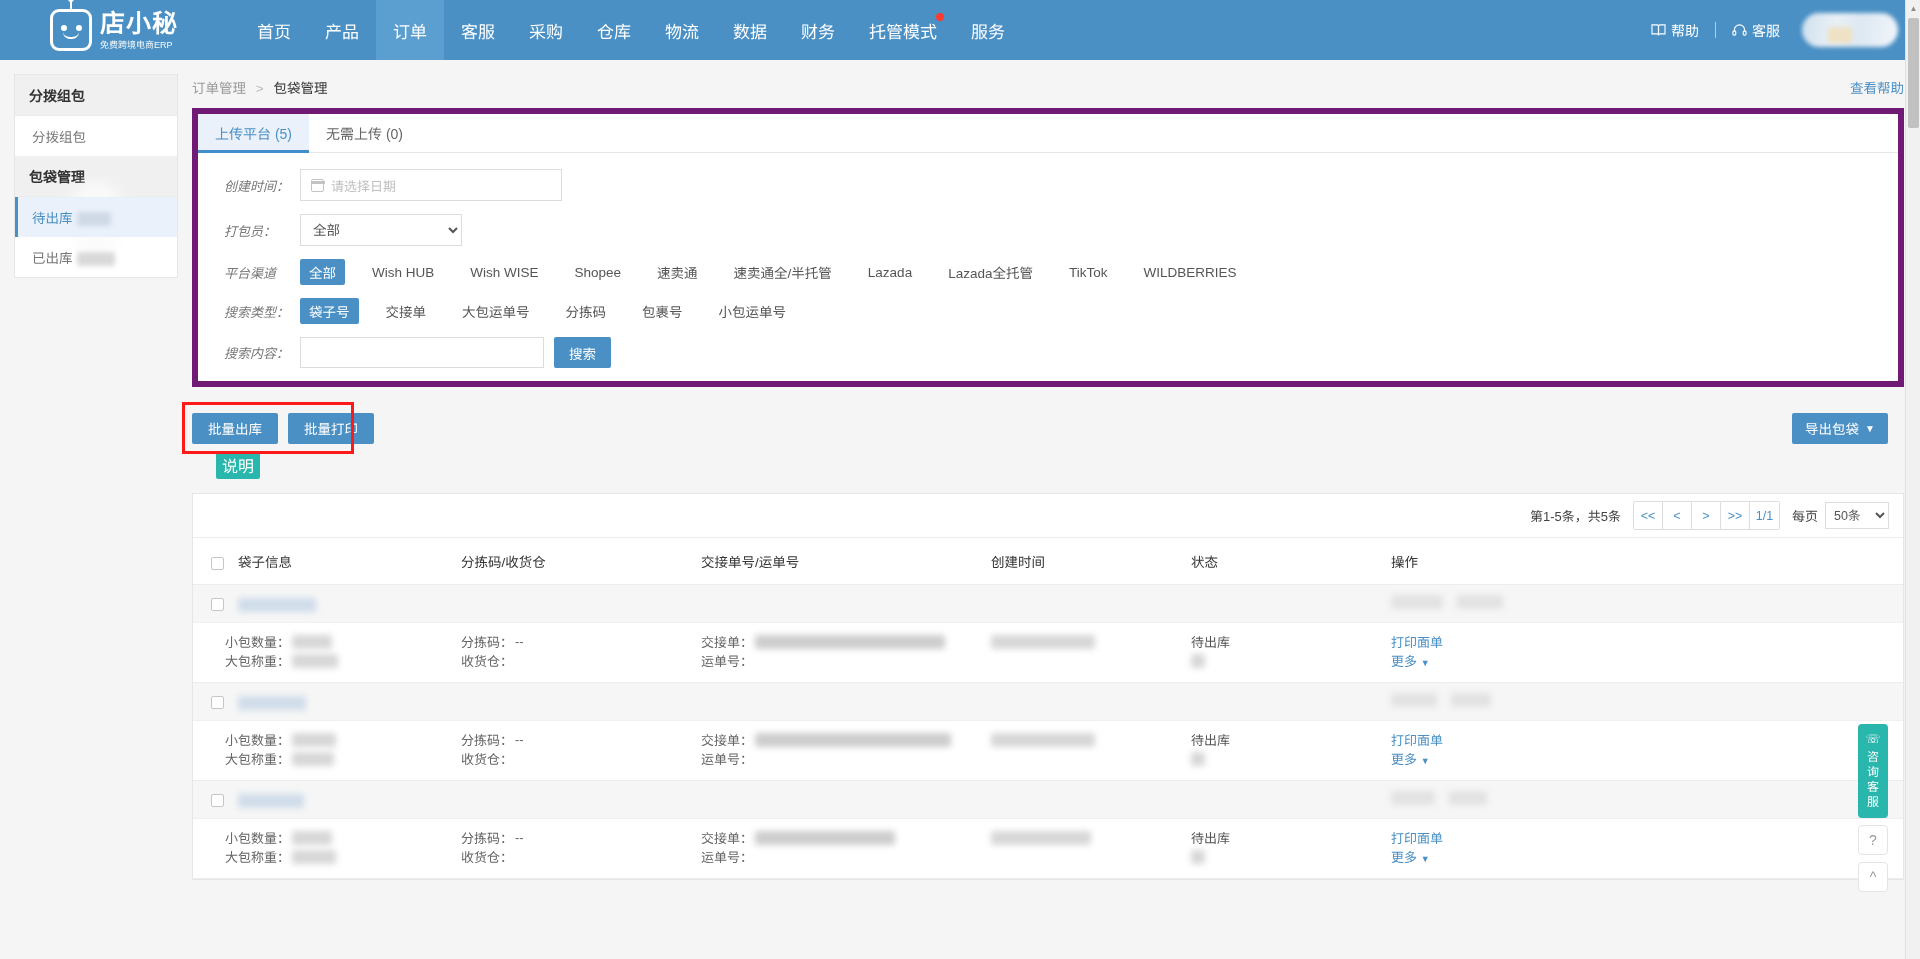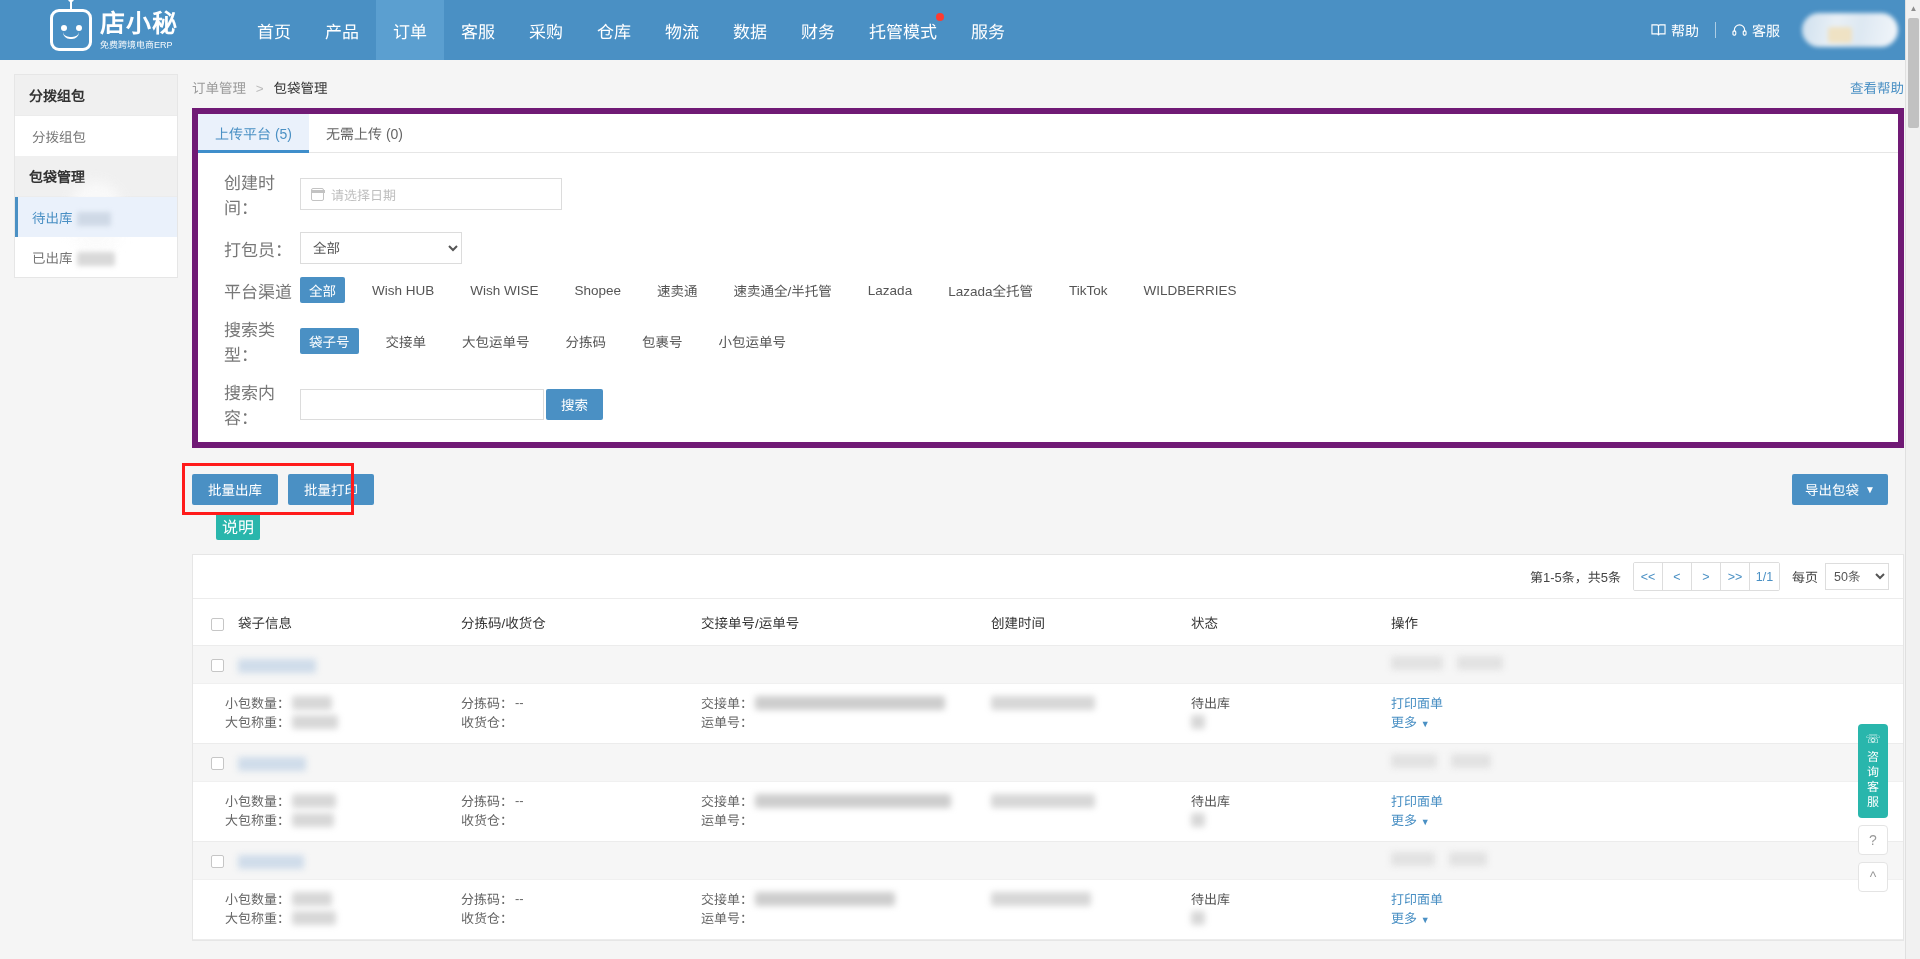--- a/index.html
+++ b/index.html
@@ -137,21 +137,21 @@
     padding: 0 17px; display: flex; align-items: center; font-size: 14px;
     color: #666; cursor: pointer; position: relative;
   }
   .tab-top.active { color: #4a90c4; background: #eaf1fb; }
   .tab-top.active:after {
     content: ""; position: absolute; left: 0; right: 0; bottom: -1px; height: 3px; background: #3f8ecb;
   }
 
   .filters { padding: 16px 0 0 0; }
   .frow { display: flex; align-items: center; padding: 0 0 13px 26px; }
-  .flabel { width: 76px; color: #777; font-size: 17px; flex: 0 0 auto; }
+  .flabel { width: 76px; color: #777; font-size: 13px; flex: 0 0 auto; font-style: italic; }
 
   .date-input {
     width: 262px; height: 32px; border: 1px solid #dcdcdc; background: #fff;
     display: flex; align-items: center; padding: 0 10px; gap: 7px;
     color: #bfbfbf; font-size: 13px;
   }
   .cal-ico { width: 13px; height: 13px; border: 1.5px solid #c3c3c3; border-radius: 2px; position: relative; }
   .cal-ico:before {
     content: ""; position: absolute; top: 1.5px; left: -1.5px; right: -1.5px; height: 2.5px; background: #c3c3c3;
   }
@@ -169,21 +169,21 @@
   .text-input {
     width: 244px; height: 31px; border: 1px solid #dcdcdc; background: #fff;
     padding: 0 9px; font-size: 13.5px; color: #333;
     font-family: "Liberation Sans", sans-serif;
   }
   .btn {
     background: #4a90c4; color: #fff; border: none; height: 31px;
     padding: 0 15px; font-size: 13.5px; cursor: pointer; border-radius: 2px;
     font-family: "Liberation Sans", sans-serif;
   }
-  .search-btn { margin-left: 2px; font-family: Liberation Mono, monospace; }
+  .search-btn { margin-left: 10px; font-family: Liberation Mono, monospace; }
 
   
   .action-bar {
     display: flex; align-items: center; justify-content: space-between;
     padding: 0 16px 0 0; margin-top: 14px; position: relative; height: 54px;
   }
   .action-left { position: relative; display: flex; align-items: center; }
   .hl-box {
     position: absolute; left: -10px; top: -11px; width: 172px; height: 52px;
     border: 3px solid #ff1a1a; pointer-events: none;

